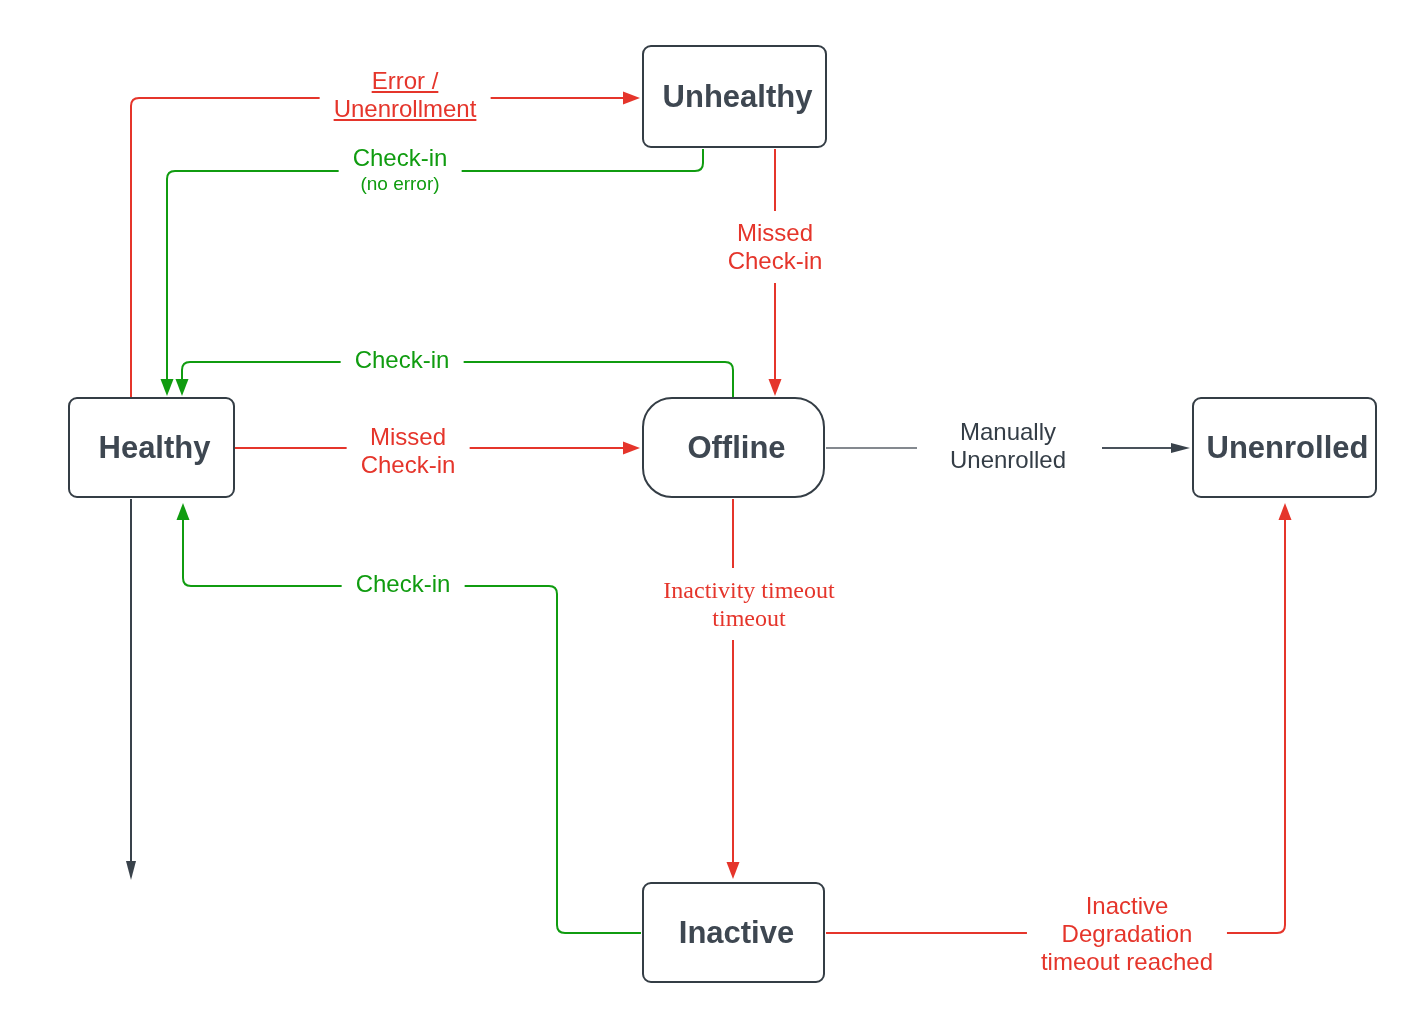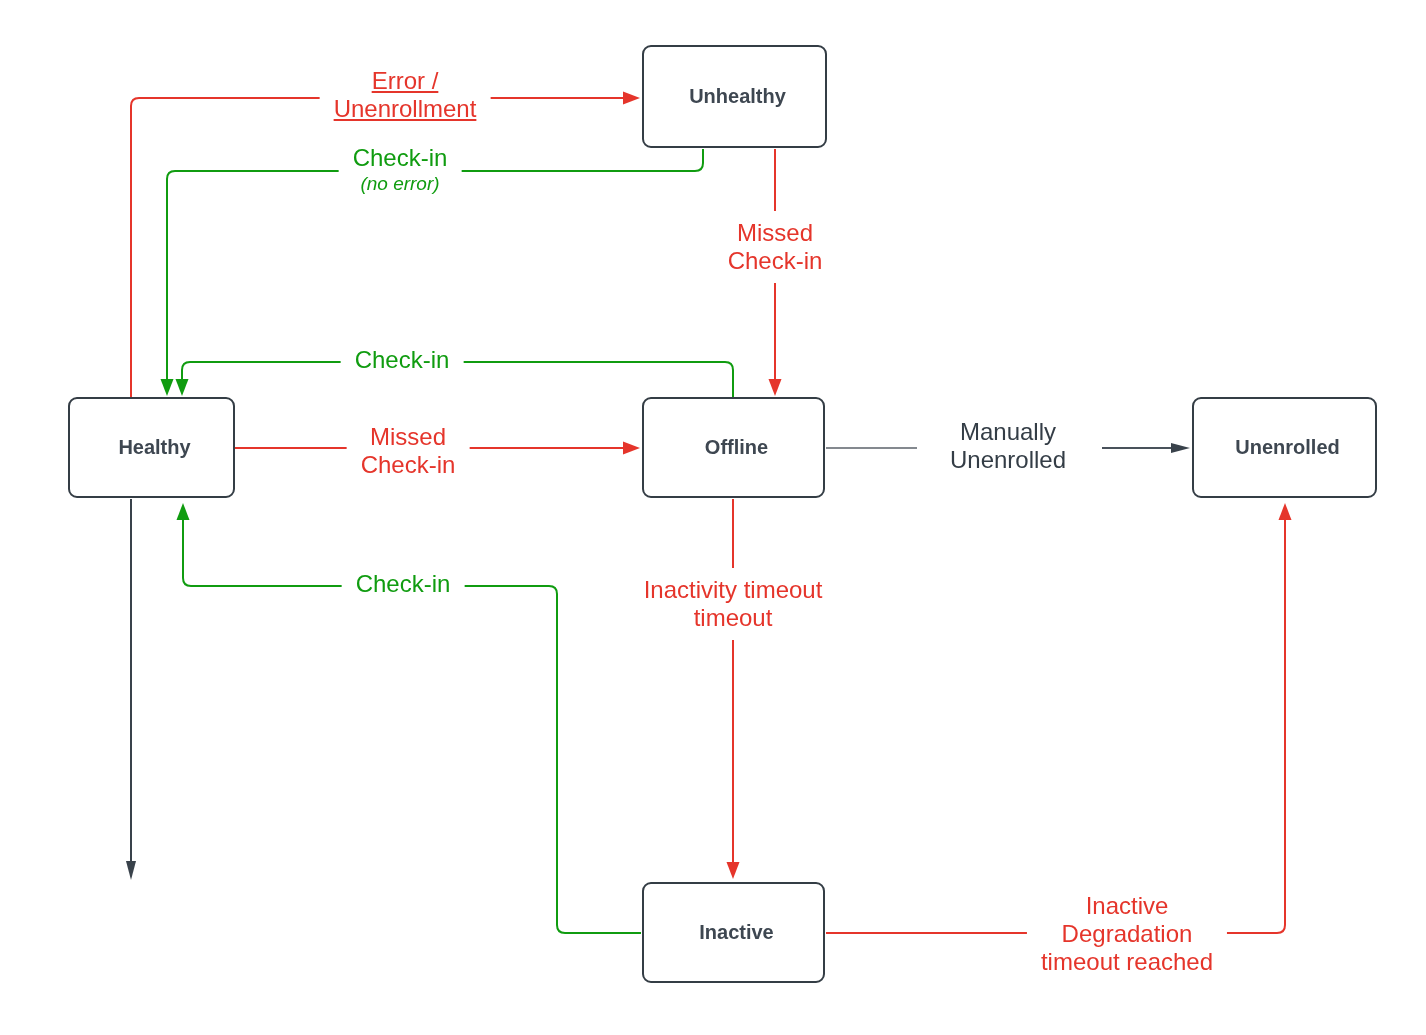--- a/index.html
+++ b/index.html
@@ -22,37 +22,37 @@
   .head.green { fill: var(--green); }
   .head.dark  { fill: var(--dark); }
   .node {
     position: absolute;
     background: #fff;
     border: 2px solid var(--node_border);
     border-radius: 9px;
     display: flex;
     align-items: center;
     justify-content: center;
-    font-size: 20px;
+    font-size: 31px;
     font-weight: bold;
     color: var(--node_text);
     box-sizing: border-box;
     padding-left: 6px;
   }
   .edge-label {
     position: absolute;
     transform: translate(-50%, -50%);
     background: var(--background, #fff);
     text-align: center;
     font-size: 24px;
     line-height: 28px;
     white-space: nowrap;
     padding: 8px 14px;
   }
-  .edge-label .small { font-size: 19px; line-height: 23px; font-style: italic; }
+  .edge-label .small { font-size: 19px; line-height: 23px; }
   .edge-label.red   { color: var(--red); }
   .edge-label.green { color: var(--green); }
   .edge-label.dark  { color: var(--label_dark); }
   .edge-label.slate { color: var(--label_slate); }
   .edge-label div { display: block; }
 </style>
 </head>
 <body>
 
 <div id="canvas">
@@ -86,21 +86,21 @@
 
     <path class="edge dark" d="M 131 499 L 131 861"></path>
     <polygon class="head dark" points="131,880 126,861 136,861"></polygon>
 
     <path class="edge red" d="M 826 933 L 1277 933 Q 1285 933 1285 925 L 1285 520"></path>
     <polygon class="head red" points="1285,503 1278.5,520 1291.5,520"></polygon>
   </svg>
 
   <div class="node" style="left:48px;  top:397px; width:167px; height:101px;margin-left:20px;">Healthy</div>
   <div class="node" style="left:642px; top:45px;  width:185px; height:103px;">Unhealthy</div>
-  <div class="node" style="left:642px; top:397px; width:183px; height:101px;">Offline</div>
+  <div class="node" style="left:642px; top:397px; width:183px; height:101px;border-radius:30px;">Offline</div>
   <div class="node" style="left:1192px;top:397px; width:185px; height:101px;">Unenrolled</div>
   <div class="node" style="left:642px; top:882px; width:183px; height:101px;">Inactive</div>
 
   <div class="edge-label red" style="left:405px; top:95px;text-decoration:underline;">
     <div>Error /</div>
     <div>Unenrollment</div>
   </div>
 
   <div class="edge-label green" style="left:400px; top:169px;">
     <div>Check-in</div>
@@ -119,21 +119,21 @@
   <div class="edge-label red" style="left:408px; top:451px;">
     <div>Missed</div>
     <div>Check-in</div>
   </div>
 
   <div class="edge-label dark" style="left:1008px; top:446px;">
     <div>Manually</div>
     <div>Unenrolled</div>
   </div>
 
-  <div class="edge-label red" style="left:733px; top:604px;">
+  <div class="edge-label red" style="left:749px; top:604px;font-family:Liberation Serif, serif;">
     <div>Inactivity timeout</div>
     <div>timeout</div>
   </div>
 
   <div class="edge-label green" style="left:403px; top:584px;">
     <div>Check-in</div>
   </div>
 
 
   <div class="edge-label red" style="left:1127px; top:934px;">

